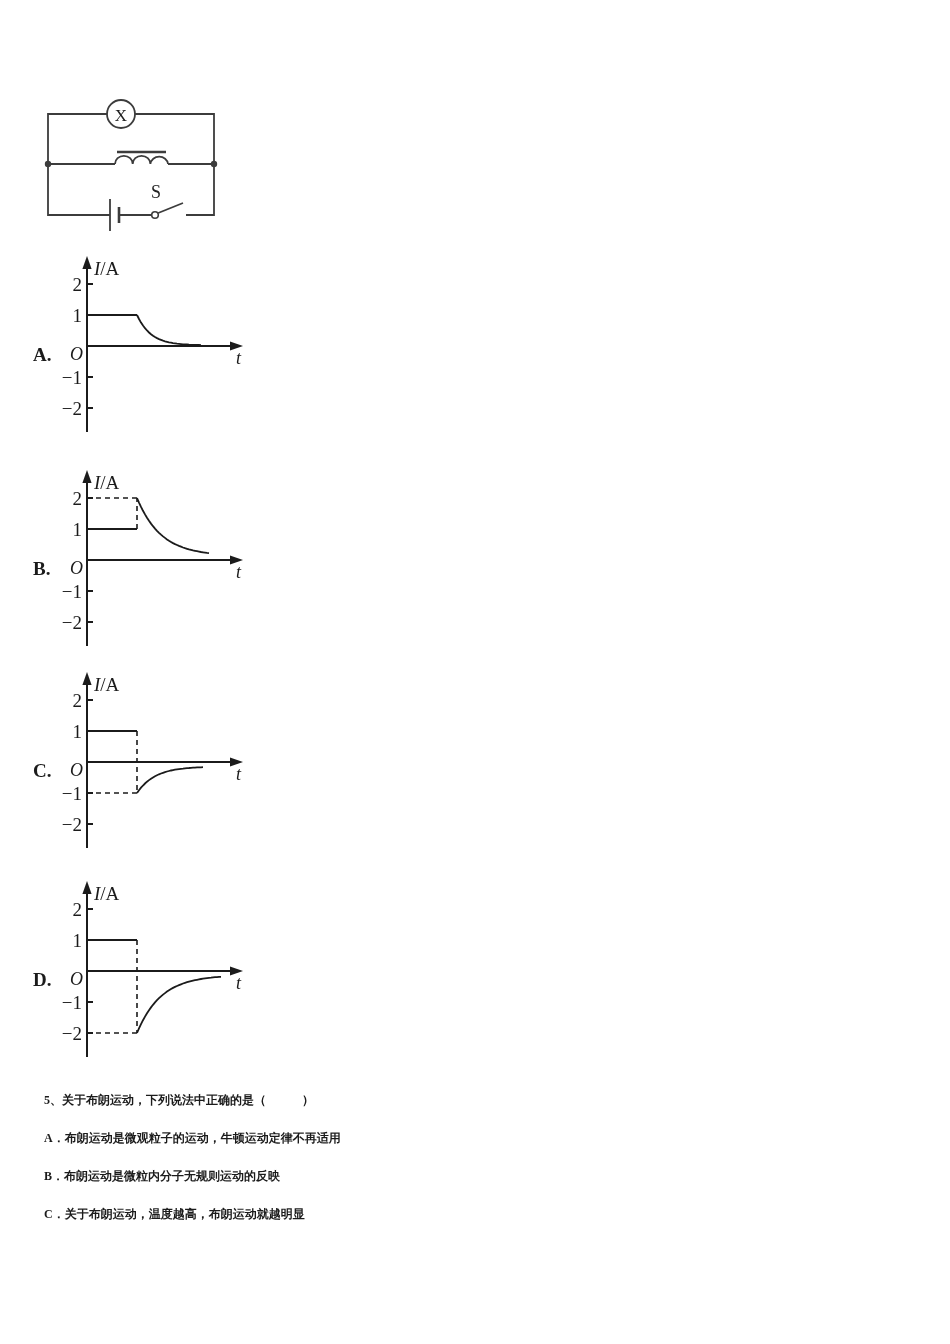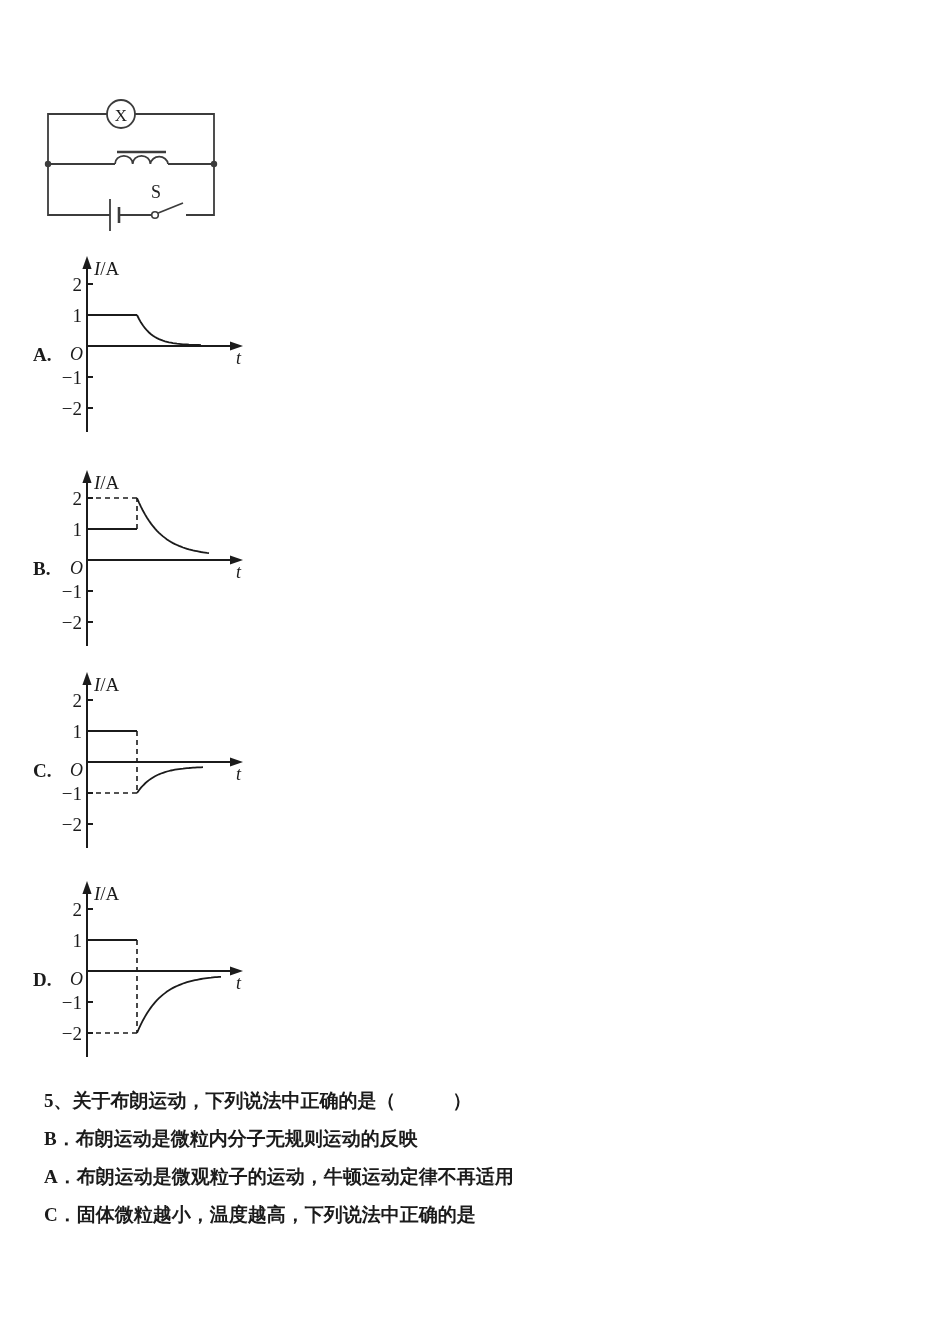--- a/index.html
+++ b/index.html
@@ -15,21 +15,21 @@
   .graph { position:absolute; left:21px; width:260px; height:210px; }
   .graph svg { font-family:"Liberation Serif","DejaVu Serif",serif; }
   #graph-a { top:250px; }
   #graph-b { top:464px; }
   #graph-c { top:666px; }
   #graph-d { top:875px; }
   .question {
     position:absolute; left:44px; top:1088px; width:880px;
   }
   .question p {
-    font-size:19px; line-height:25px; margin:0 0 13px;
+    font-size:12px; line-height:25px; margin:0 0 13px;
     font-weight:600; color:var(--ink,#1b1b1b);
     font-family:"Liberation Serif","DejaVu Serif",serif;
   }
 </style>
 </head>
 <body>
 
 <div class="page">
 
   <svg class="circuit" width="220" height="150" viewBox="0 0 220 150">
@@ -138,18 +138,18 @@
         <text x="61" y="164.5" font-size="19" text-anchor="end" fill="#1b1b1b">−2</text>
         <path d="M66 65 H116" stroke="#1b1b1b" stroke-width="1.8" fill="none"></path>
         <path d="M116 65 V158" stroke="#1b1b1b" stroke-width="1.6" stroke-dasharray="5 4" fill="none"></path>
         <path d="M66 158 H116" stroke="#1b1b1b" stroke-width="1.6" stroke-dasharray="5 4" fill="none"></path>
         <path d="M116 158.0L118 153.4L120 149.1L122 145.2L124 141.6L126 138.2L128 135.2L130 132.4L132 129.8L134 127.4L136 125.2L138 123.2L140 121.3L142 119.6L144 118.1L146 116.6L148 115.3L150 114.1L152 112.9L154 111.9L156 111.0L158 110.1L160 109.3L162 108.5L164 107.8L166 107.2L168 106.6L170 106.1L172 105.6L174 105.2L176 104.8L178 104.4L180 104.0L182 103.7L184 103.4L186 103.1L188 102.9L190 102.7L192 102.4L194 102.2L196 102.1L198 101.9L200 101.8" stroke="#1b1b1b" stroke-width="1.8" fill="none"></path>
         <text x="12" y="111" font-size="19" font-weight="bold" fill="#1b1b1b">D.</text>
       </svg></div>
 
   <div class="question">
     <p><span>5、关于布朗运动，下列说法中正确的是（　　　）</span></p>
+    <p><span>A．</span><span>布朗运动是微观粒子的运动，牛顿运动定律不再适用</span></p>
     <p><span>B．</span><span>布朗运动是微粒内分子无规则运动的反映</span></p>
-    <p><span>A．</span><span>布朗运动是微观粒子的运动，牛顿运动定律不再适用</span></p>
-    <p><span>C．</span><span>固体微粒越小，温度越高，下列说法中正确的是</span></p>
+    <p><span>C．</span><span>关于布朗运动，温度越高，布朗运动就越明显</span></p>
   </div>
 
 </div>
 
 </body></html>

